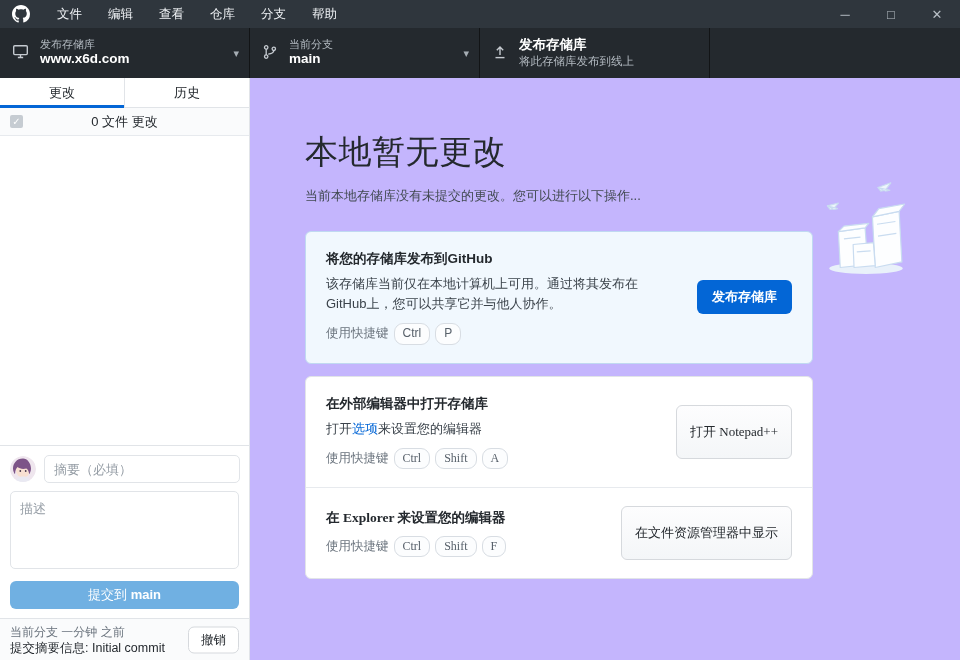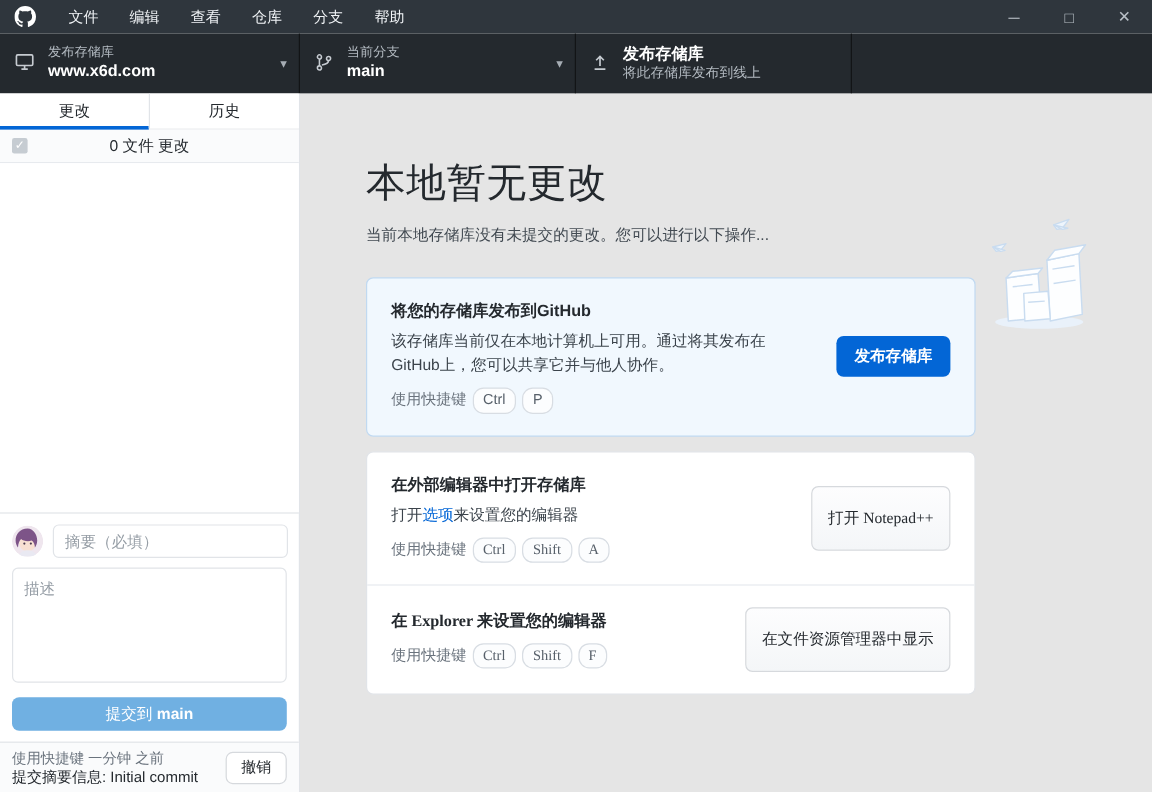--- a/index.html
+++ b/index.html
@@ -69,21 +69,21 @@
 
   .commit-form { flex: none; padding: 9px 10px; border-top: 1px solid #e1e4e8; }
   .summary-row { display: flex; align-items: center; }
   .avatar { width: 26px; height: 26px; border-radius: 50%; flex: none; margin-right: 8px; overflow: hidden; }
   .summary-input {
     flex: 1; height: 28px; border: 1px solid #e1e4e8; border-radius: 5px;
     padding: 0 9px; font-size: 13px; font-family: inherit; color: #24292e; outline: none;
   }
   .summary-input::placeholder, .desc-input::placeholder { color: #959da5; }
   .desc-input {
-    width: 100%; height: 96px; margin-top: 8px; border: 1px solid #e1e4e8; border-radius: 5px;
+    width: 100%; height: 78px; margin-top: 8px; border: 1px solid #e1e4e8; border-radius: 5px;
     padding: 8px 9px; font-size: 13px; font-family: inherit; color: #24292e; resize: none; outline: none;
   }
   .commit-btn {
     width: 100%; height: 28px; margin-top: 9px; border: none; border-radius: 6px;
     background: #70b0e2; color: #fff; font-size: 13px; font-family: inherit; cursor: default;
   }
   .commit-btn b { font-weight: bold; }
 
   .sidebar-footer {
     flex: none; height: 42px; border-top: 1px solid #e1e4e8; background: #fafbfc;
@@ -91,21 +91,21 @@
   }
   .recent-line1 { font-size: 12px; color: #6a737d; line-height: 1.35; }
   .recent-line2 { font-size: 12.5px; color: #24292e; line-height: 1.35; }
   .undo-btn {
     position: absolute; right: 10px; top: 50%; transform: translateY(-50%);
     background: #fff; border: 1px solid #d6d9dd; border-radius: 6px;
     padding: 4px 12px; font-size: 12.5px; font-family: inherit; color: #24292e;
   }
 
   
-  .main { flex: 1; position: relative; padding: 52px 55px 0 55px; background: #e5e5e5; overflow: hidden; }
+  .main { flex: 1; position: relative; padding: 52px 55px 0 55px; background: #c4b5fd; overflow: hidden; }
   .empty-title { font-size: 33px; font-weight: 300; color: #24292e; letter-spacing: 0.5px; }
   .empty-subtitle { margin-top: 12px; font-size: 13px; color: #424a52; }
   .illustration { position: absolute; top: 100px; right: 48px; width: 92px; height: 98px; }
 
   .cards { margin-top: 26px; width: 508px; }
   .card-blue {
     background: #f1f8fe; border: 1px solid #c0d9f1; border-radius: 6px;
     padding: 18px 20px; display: flex; align-items: center;
   }
   .card-white { margin-top: 12px; background: #fff; border: 1px solid #e1e4e8; border-radius: 6px; font-family: Liberation Serif, serif; }
@@ -226,21 +226,21 @@
           </span>
           <input class="summary-input" placeholder="摘要（必填）" style="">
         </div>
         <textarea class="desc-input" placeholder="描述" style=""></textarea>
         <button class="commit-btn" disabled="">
           <span>提交到 </span><b>main</b>
         </button>
       </div>
 
       <div class="sidebar-footer">
-        <div class="recent-line1">使用快捷键 一分钟 之前</div>
+        <div class="recent-line1">当前分支 一分钟 之前</div>
         <div class="recent-line2">
           <span>提交摘要信息:</span>
           <span>Initial commit</span>
         </div>
         <button class="undo-btn">撤销</button>
       </div>
     </div>
 
     <div class="main">
       <svg class="illustration" viewBox="0 0 100 106" fill="none">

